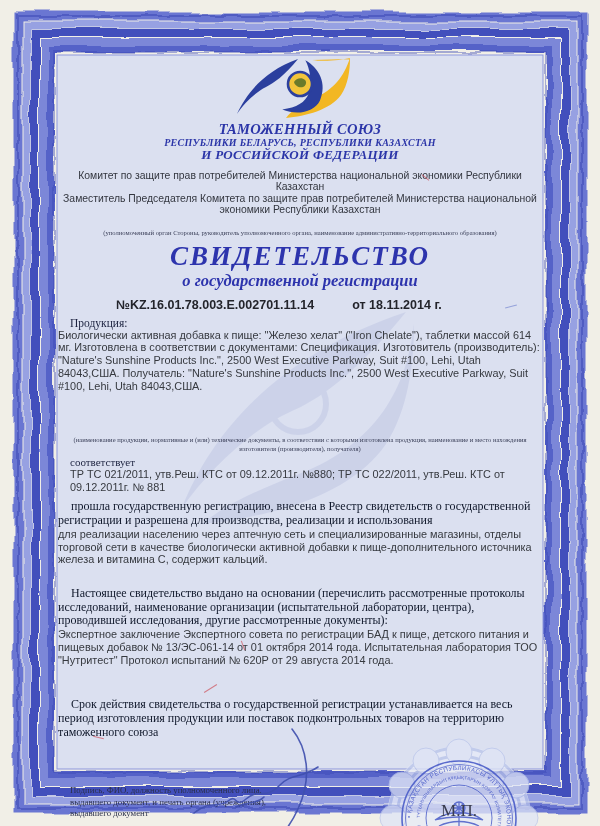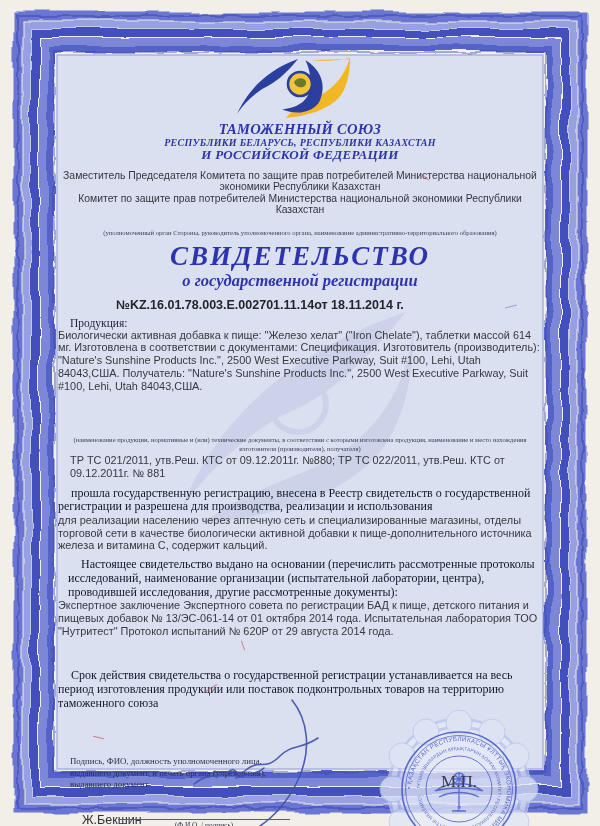--- a/index.html
+++ b/index.html
@@ -11,21 +11,21 @@
   .logo-wrap{display:flex;justify-content:center;margin-top:2px;height:62px;}
   .org{font-style:italic;font-weight:700;color:#2b35a8;line-height:1.12;margin-top:3px;letter-spacing:.3px;}
   .org-line1{font-size:14.5px;}
   .org-line2{font-size:10px;}
   .org-line3{font-size:13px;}
   .committee{font-family:"Liberation Sans",sans-serif;font-size:10.4px;line-height:1.05;color:#33363f;margin-top:8px;}
   .committee div{margin-bottom:1px;}
   .tiny-caption{font-size:6.6px;color:#3a3f58;margin-top:13px;line-height:1.2;}
   .title-main{font-style:italic;font-weight:700;color:#2d34ad;font-size:27px;letter-spacing:2px;margin-top:6px;line-height:1.0;text-align:center;}
   .title-sub{font-style:italic;font-weight:700;color:#2d34ad;font-size:16.5px;margin-top:1px;text-align:center;}
-  .reg-row{display:flex;font-family:"Liberation Sans",sans-serif;font-size:12.5px;font-weight:600;color:#23242b;margin-top:7px;margin-left:58px;}
+  .reg-row{display:flex;font-family:"Liberation Sans",sans-serif;font-size:12.5px;font-weight:600;color:#23242b;margin-top:7px;margin-left:58px;gap:38px;}
   .product-label{font-size:11.5px;margin-top:5px;margin-left:12px;}
   .sans-block{font-family:"Liberation Sans",sans-serif;font-size:10.9px;line-height:1.17;color:#36393f;}
   .serif-block{font-size:12px;line-height:1.14;color:#0f172a;text-indent:13px;}
   .caption2{font-size:6.6px;color:#3a3f58;text-align:center;line-height:1.35;margin-top:44px;}
   .sootv{font-size:11px;margin-top:4px;margin-left:12px;line-height:.9;}
   .watermark{position:absolute;left:150px;top:300px;opacity:.08;pointer-events:none;}
   .sig-area{position:relative;height:160px;margin-top:4px;}
   .sig-caption{position:absolute;left:12px;top:42px;width:225px;font-size:8.8px;line-height:1.28;color:#2a2f4a;}
   .sig-name{position:absolute;left:12px;top:99px;font-family:"Liberation Sans",sans-serif;font-size:12.5px;color:#2e3138;margin-left:12px;}
   .sig-line{position:absolute;left:60px;top:105px;width:172px;border-top:1px solid #5a5d6e;}
@@ -85,44 +85,45 @@
       </svg>
     </div>
 
     <div class="org center">
       <div class="org-line1">ТАМОЖЕННЫЙ СОЮЗ</div>
       <div class="org-line2">РЕСПУБЛИКИ БЕЛАРУСЬ, РЕСПУБЛИКИ КАЗАХСТАН</div>
       <div class="org-line3">И РОССИЙСКОЙ ФЕДЕРАЦИИ</div>
     </div>
 
     <div class="committee center">
+      <div>Комитет по защите прав потребителей Министерства национальной экономики Республики Казахстан</div>
       <div>Заместитель Председателя Комитета по защите прав потребителей Министерства национальной экономики Республики Казахстан</div>
-      <div>Комитет по защите прав потребителей Министерства национальной экономики Республики Казахстан</div>
     </div>
 
     <div class="tiny-caption center">(уполномоченный орган Стороны, руководитель уполномоченного органа, наименование административно-территориального образования)</div>
 
     <div class="title-main center">СВИДЕТЕЛЬСТВО</div>
     <div class="title-sub center">о государственной регистрации</div>
 
     <div class="reg-row">
       <span>№KZ.16.01.78.003.Е.002701.11.14</span>
       <span>от 18.11.2014 г.</span>
     </div>
 
     <div class="product-label">Продукция:</div>
     <div class="sans-block">Биологически активная добавка к пище: "Железо хелат" ("Iron Chelate"), таблетки массой 614 мг. Изготовлена в соответствии с документами: Спецификация. Изготовитель (производитель): "Nature's Sunshine Products Inc.", 2500 West Executive Parkway, Suit #100, Lehi, Utah 84043,США.  Получатель: "Nature's Sunshine Products Inc.", 2500 West Executive Parkway, Suit #100, Lehi, Utah 84043,США.</div>
 
     <div class="caption2">(наименование продукции, нормативные и (или) технические документы, в соответствии с которыми изготовлена продукция, наименование и место нахождения изготовителя (производителя), получателя)</div>
 
+    <div class="sootv">соответствует</div>
     <div class="sans-block" style="margin-left:12px;">ТР ТС 021/2011, утв.Реш. КТС от 09.12.2011г. №880; ТР ТС 022/2011, утв.Реш. КТС от 09.12.2011г. № 881</div>
 
     <div class="serif-block" style="margin-top:7px;">прошла государственную регистрацию, внесена в Реестр свидетельств о государственной регистрации и разрешена для производства, реализации и использования</div>
     <div class="sans-block">для реализации населению через аптечную сеть и специализированные магазины, отделы торговой сети в качестве биологически активной добавки к пище-дополнительного источника железа и витамина С, содержит кальций.</div>
-    <div class="serif-block" style="margin-top:6px;padding-left:10px;">Настоящее свидетельство выдано на основании (перечислить рассмотренные протоколы исследований, наименование организации  (испытательной лаборатории, центра), проводившей исследования, другие рассмотренные документы):</div>
+    <div class="serif-block" style="margin-top:21px;">Настоящее свидетельство выдано на основании (перечислить рассмотренные протоколы исследований, наименование организации  (испытательной лаборатории, центра), проводившей исследования, другие рассмотренные документы):</div>
     <div class="sans-block">Экспертное заключение Экспертного совета по регистрации БАД к пище, детского питания и пищевых добавок № 13/ЭС-061-14 от 01 октября 2014 года. Испытательная лаборатория ТОО "Нутритест" Протокол испытаний № 620Р от 29 августа 2014 года.</div>
     <div class="serif-block" style="margin-top:32px;">Срок действия свидетельства о государственной регистрации устанавливается на весь период изготовления продукции или поставок подконтрольных товаров на территорию таможенного союза</div>
 
     <div class="sig-area">
 
       <div class="sig-caption">Подпись, ФИО,  должность уполномоченного лица, выдавшего документ, и печать органа (учреждения), выдавшего документ</div>
       <div class="sig-name">Ж.Бекшин</div>
       <div class="sig-line"></div>
       <div class="sig-line-caption">(Ф.И.О. / подпись)</div>
 

